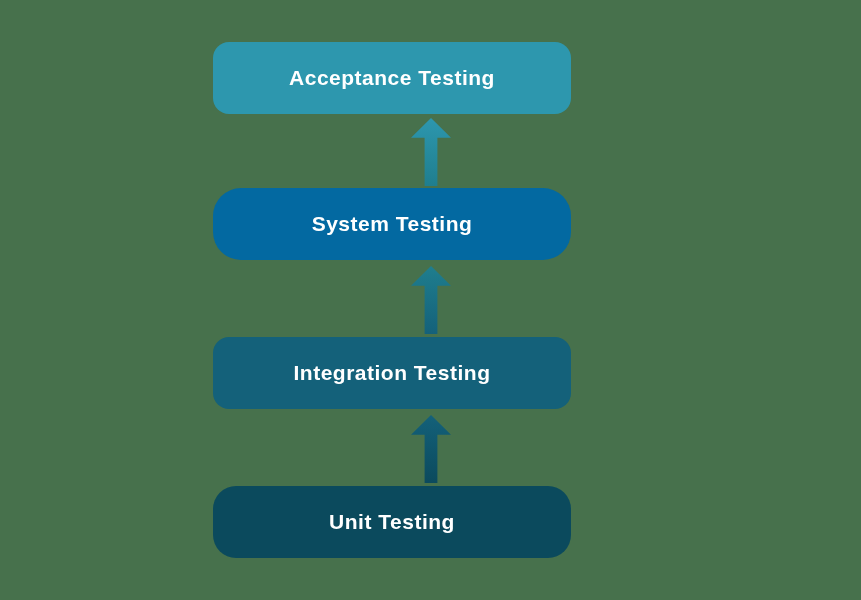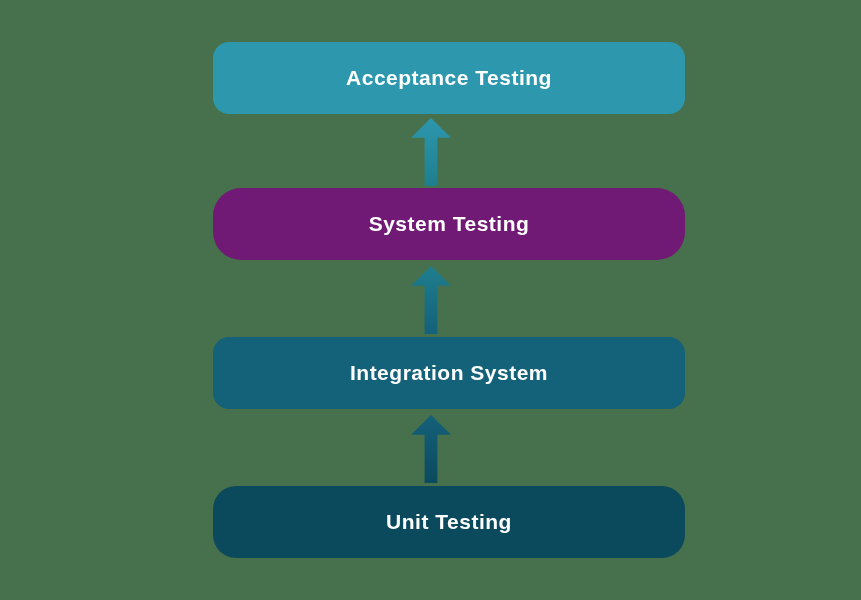--- a/index.html
+++ b/index.html
@@ -8,21 +8,21 @@
 
   .canvas {
     position: relative;
     width: 861px;
     height: 600px;
   }
 
   .level-box {
     position: absolute;
     left: 213px;
-    width: 472px;
+    width: 358px;
     height: 72px;
     border-radius: 16px;
     display: flex;
     align-items: center;
     justify-content: center;
   }
   .level-box .level-label {
     color: #ffffff;
     font-size: 21px;
     font-weight: 600;
@@ -68,30 +68,30 @@
 <div class="canvas" data-bind-css="background-color:diagram.background_color" style="background-color: rgb(71, 113, 76);">
 
   <div class="level-box box-acceptance" data-bind-css="background-color:diagram.levels.0.color" style="background-color: rgb(45, 151, 174);">
     <span class="level-label" data-bind="diagram.levels.0.label" data-bind-css="color:diagram.text_color" style="color: rgb(255, 255, 255);">Acceptance Testing</span>
   </div>
 
   <div class="connector connector-3">
     <div class="up-arrow" data-bind-css="--from:diagram.arrows.2.from_color;--to:diagram.arrows.2.to_color" style="--from: #1F7E8E; --to: #2D97AE;"></div>
   </div>
 
-  <div class="level-box box-system" data-bind-css="background-color:diagram.levels.1.color" style="background-color: #701a75; border-radius: 28px;">
+  <div class="level-box box-system" data-bind-css="background-color:diagram.levels.1.color" style="background-color: #0369a1; border-radius: 28px;">
     <span class="level-label" data-bind="diagram.levels.1.label" data-bind-css="color:diagram.text_color" style="color: rgb(255, 255, 255);">System Testing</span>
   </div>
 
   <div class="connector connector-2">
     <div class="up-arrow" data-bind-css="--from:diagram.arrows.1.from_color;--to:diagram.arrows.1.to_color" style="--from: #14617A; --to: #1F7E8E;"></div>
   </div>
 
   <div class="level-box box-integration" data-bind-css="background-color:diagram.levels.2.color" style="background-color: rgb(20, 97, 122);">
-    <span class="level-label" data-bind="diagram.levels.2.label" data-bind-css="color:diagram.text_color" style="color: rgb(255, 255, 255);">Integration System</span>
+    <span class="level-label" data-bind="diagram.levels.2.label" data-bind-css="color:diagram.text_color" style="color: rgb(255, 255, 255);">Integration Testing</span>
   </div>
 
   <div class="connector connector-1">
     <div class="up-arrow" data-bind-css="--from:diagram.arrows.0.from_color;--to:diagram.arrows.0.to_color" style="--from: #0B4A5D; --to: #14617A;"></div>
   </div>
 
   <div class="level-box box-unit" data-bind-css="background-color:diagram.levels.3.color" style="background-color: rgb(11, 74, 93);">
     <span class="level-label" data-bind="diagram.levels.3.label" data-bind-css="color:diagram.text_color" style="color: rgb(255, 255, 255);">Unit Testing</span>
   </div>
 

